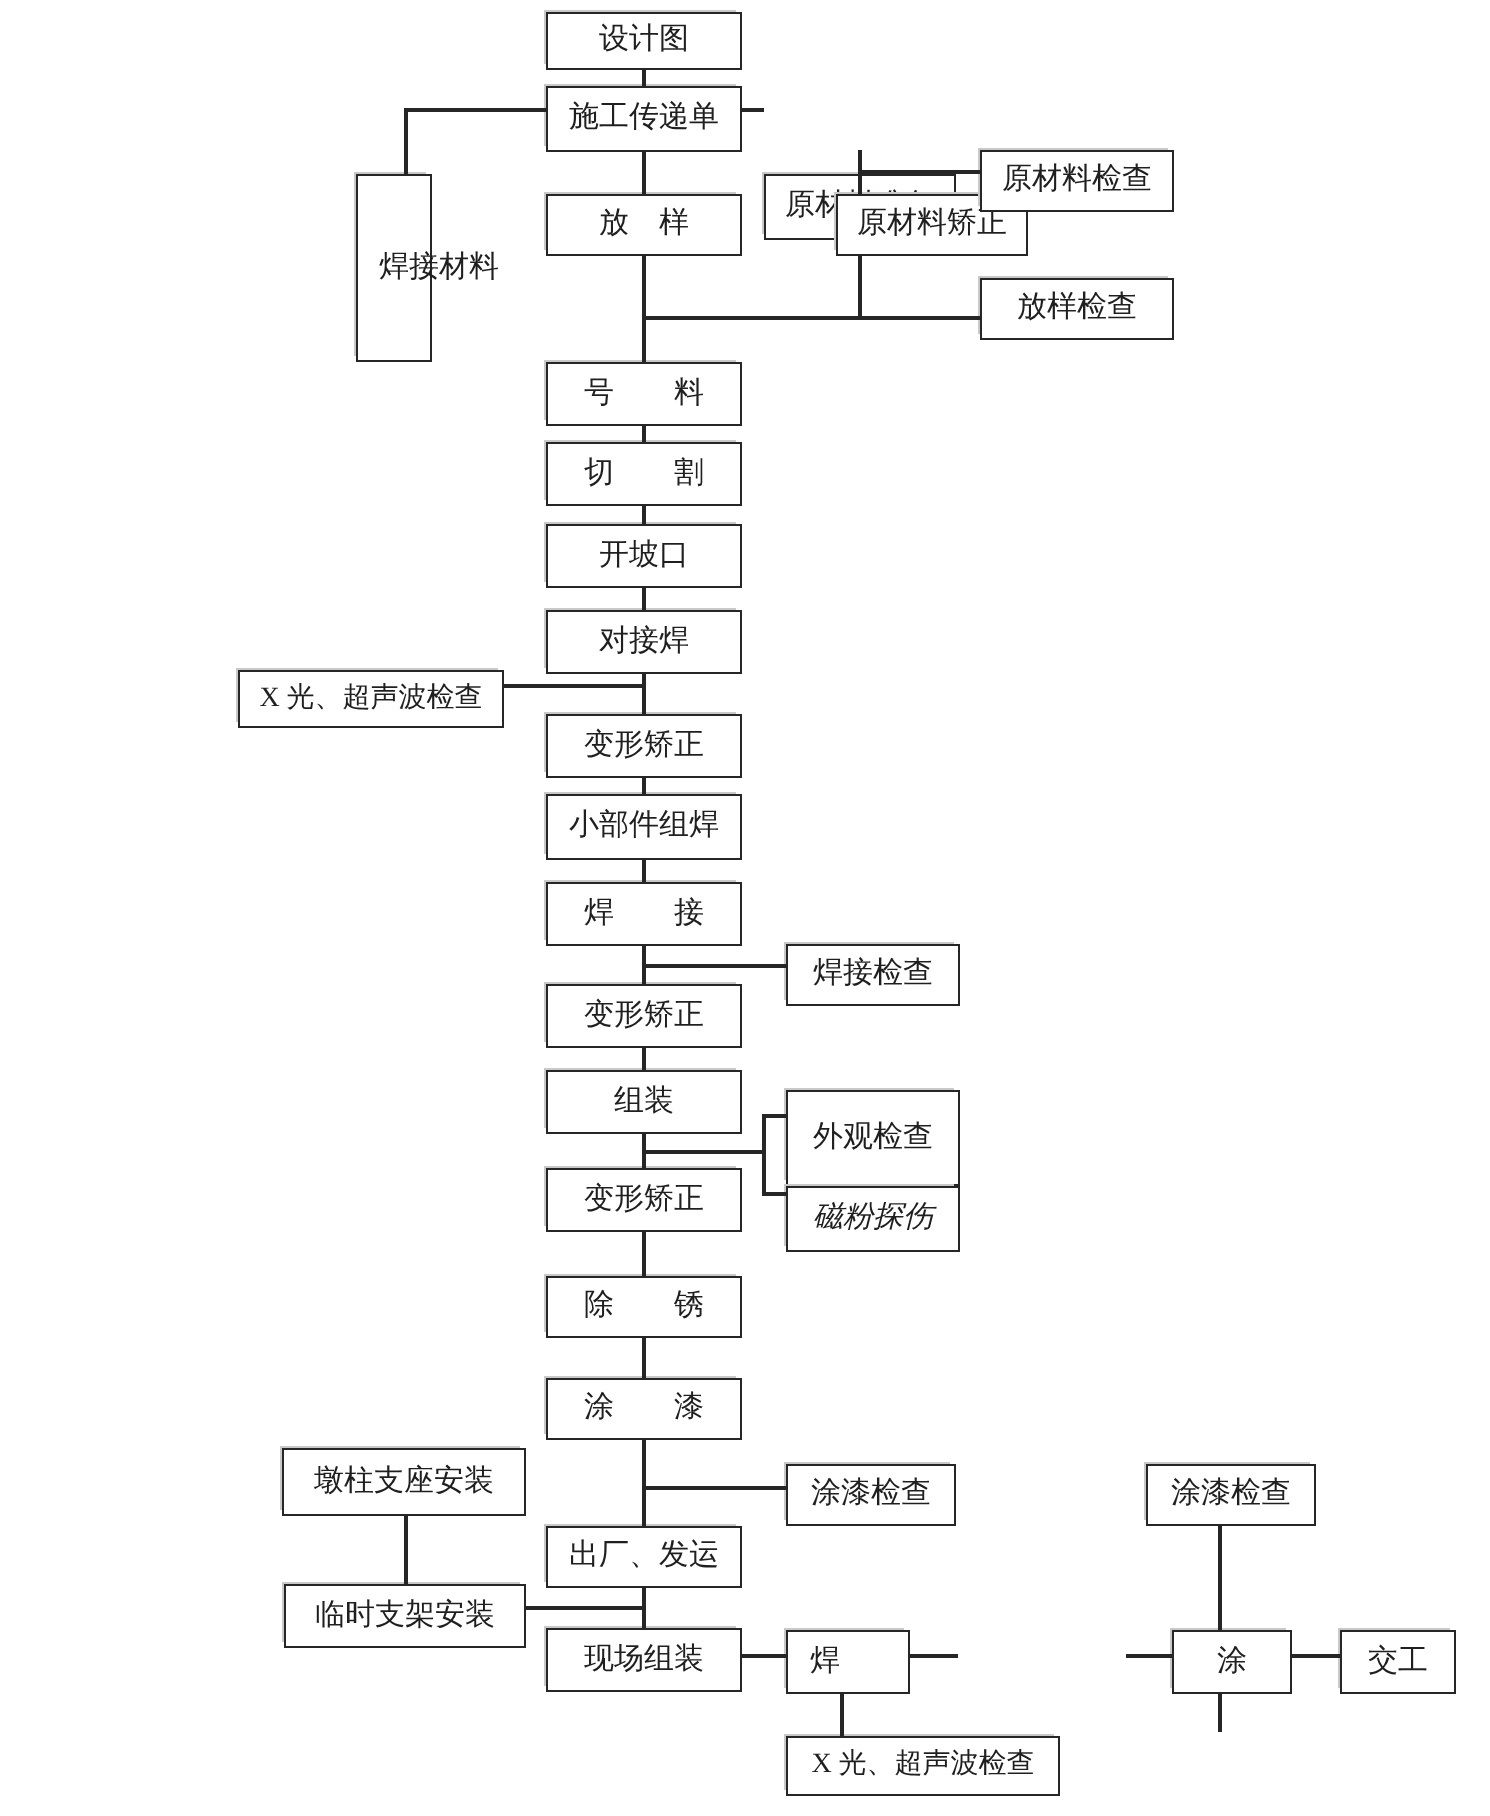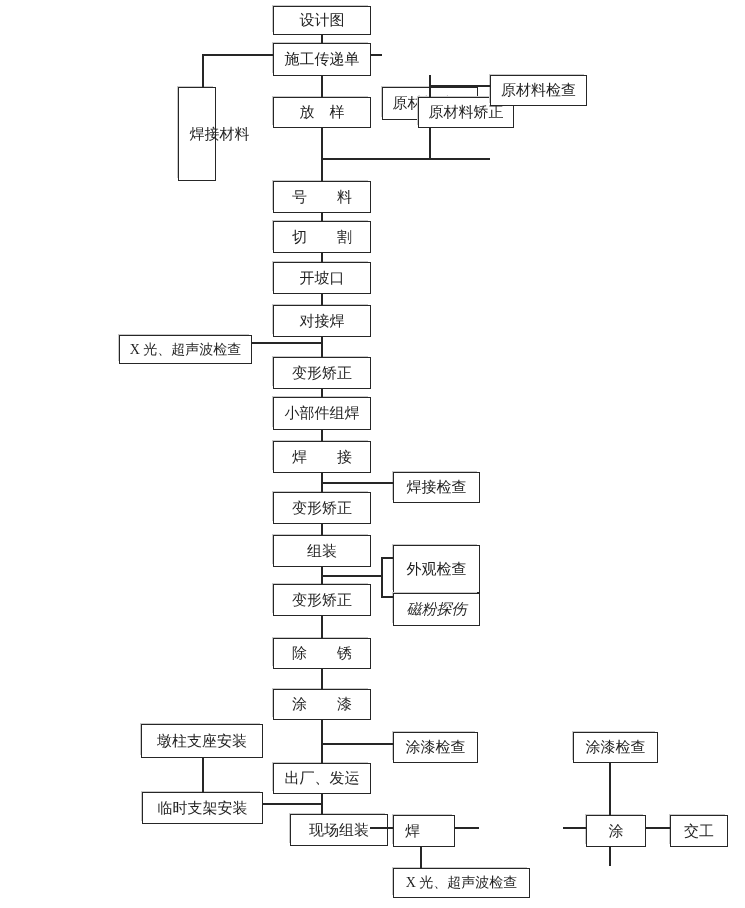--- a/index.html
+++ b/index.html
@@ -52,32 +52,33 @@
   <div class="node" style="left:273px; top:305px; width:98px; height:32px;">对接焊</div>
   <div class="node" style="left:273px; top:357px; width:98px; height:32px;">变形矫正</div>
   <div class="node" style="left:273px; top:441px; width:98px; height:32px;">焊　　接</div>
   <div class="node" style="left:273px; top:397px; width:98px; height:33px;">小部件组焊</div>
   <div class="node" style="left:273px; top:492px; width:98px; height:32px;">变形矫正</div>
   <div class="node" style="left:273px; top:535px; width:98px; height:32px;">组装</div>
   <div class="node" style="left:273px; top:584px; width:98px; height:32px;">变形矫正</div>
   <div class="node" style="left:273px; top:638px; width:98px; height:31px;">除　　锈</div>
   <div class="node" style="left:273px; top:689px; width:98px; height:31px;">涂　　漆</div>
   <div class="node" style="left:273px; top:763px; width:98px; height:31px;">出厂、发运</div>
-  <div class="node" style="left:273px; top:814px; width:98px; height:32px;margin-left:17px;">现场组装</div>
+  <div class="node" style="left:273px; top:814px; width:98px; height:32px;">现场组装</div>
 
   <div class="node vnode" style="left:178px; top:87px; width:38px; height:94px;">
     <span class="vlabel">焊接材料</span>
   </div>
   <div class="node sm" style="left:119px; top:335px; width:133px; height:29px;">X 光、超声波检查</div>
   <div class="node" style="left:141px; top:724px; width:122px; height:34px;">墩柱支座安装</div>
   <div class="node" style="left:142px; top:792px; width:121px; height:32px;">临时支架安装</div>
 
   <div class="node" style="left:382px; top:43px;  width:96px; height:33px;margin-top:44px;">原材料准备</div>
   <div class="node" style="left:382px; top:97px;  width:96px; height:31px;margin-left:36px;">原材料矫正</div>
   <div class="node" style="left:490px; top:75px;  width:97px; height:31px;">原材料检查</div>
+  <div class="node" style="left:490px; top:139px; width:97px; height:31px;">放样检查</div>
   <div class="node" style="left:393px; top:472px; width:87px; height:31px;">焊接检查</div>
   <div class="node" style="left:393px; top:545px; width:87px; height:48px;">外观检查</div>
   <div class="node" style="left:393px; top:593px; width:87px; height:33px;font-style:italic;">磁粉探伤</div>
   <div class="node" style="left:393px; top:732px; width:85px; height:31px;">涂漆检查</div>
   <div class="node" style="left:573px; top:732px; width:85px; height:31px;">涂漆检查</div>
 
   <div class="node padleft" style="left:393px; top:815px; width:62px; height:32px;">焊</div>
   <div class="node" style="left:586px; top:815px; width:60px; height:32px;">涂</div>
   <div class="node" style="left:670px; top:815px; width:58px; height:32px;">交工</div>
   <div class="node sm" style="left:393px; top:868px; width:137px; height:30px;">X 光、超声波检查</div>

